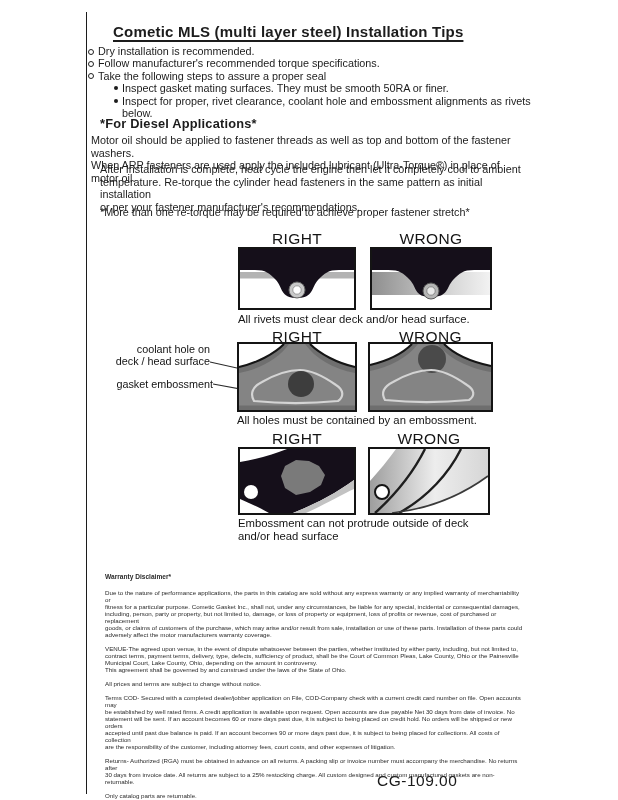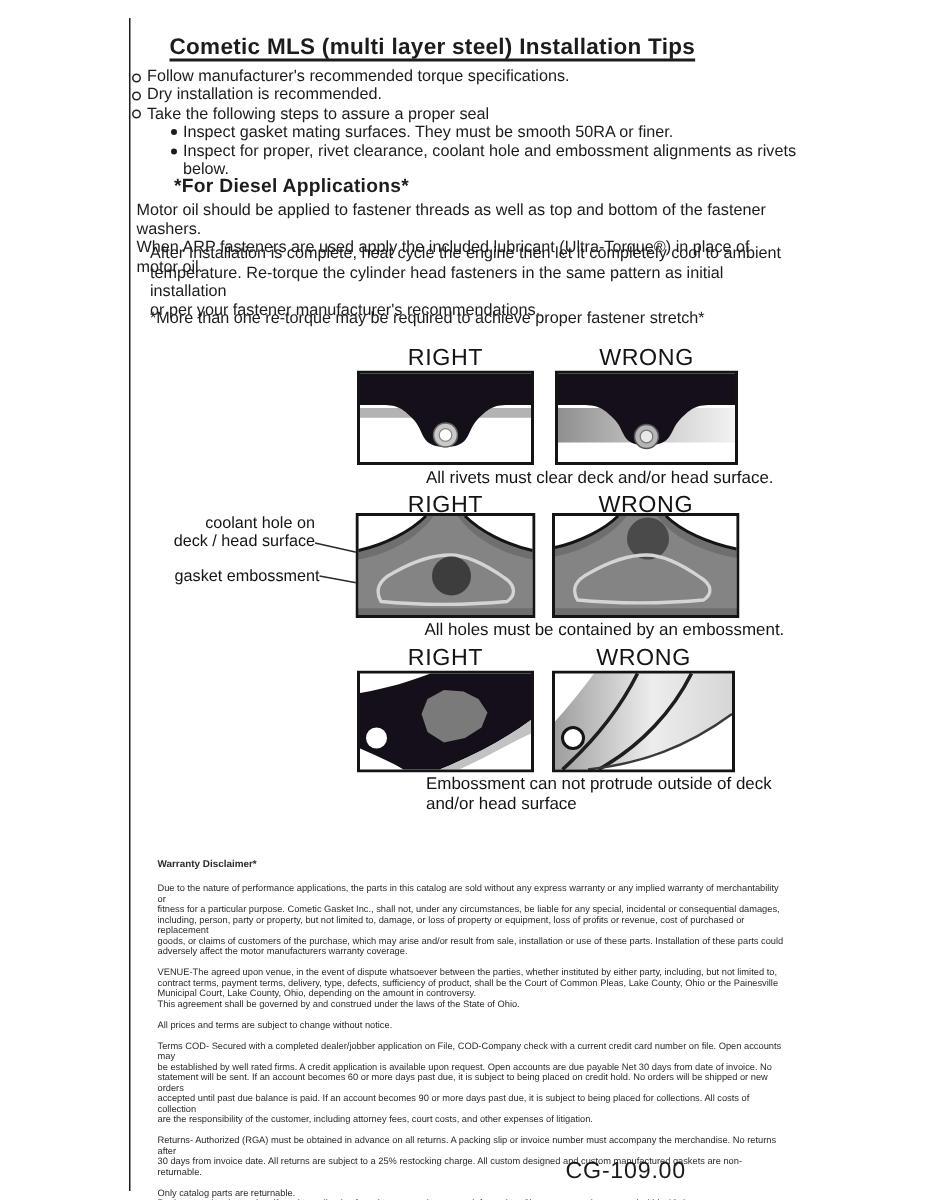--- a/index.html
+++ b/index.html
@@ -9,48 +9,48 @@
   .title{font-size:15px;font-weight:bold;text-decoration:underline;
          text-decoration-thickness:1.5px;text-underline-offset:3px;letter-spacing:.2px;}
   .body-txt{font-size:10.8px;line-height:12.5px;}
   .pre{white-space:pre-line;}
   .bullets{font-size:10.8px;line-height:12.4px;}
   .b-row{display:flex;align-items:flex-start;}
   .b-ring{width:4px;height:4px;border:1px solid #222;border-radius:50%;
           margin:3.5px 4px 0 0;flex:0 0 auto;}
   .b-dot{width:4px;height:4px;background:#1c1c1c;border-radius:50%;
          margin:4px 4px 0 26px;flex:0 0 auto;}
-  .h2{font-size:12.8px;font-weight:bold;letter-spacing:.2px;margin-left:16px;}
+  .h2{font-size:12.8px;font-weight:bold;letter-spacing:.2px;}
   .rw{font-size:15.5px;letter-spacing:.4px;text-align:center;color:#141414;}
-  .cap{font-size:11.3px;line-height:13px;color:#141414;margin-left:46px;}
+  .cap{font-size:11.3px;line-height:13px;color:#141414;}
   .lbl{font-size:10.8px;line-height:11.5px;text-align:right;color:#141414;}
   .warr{width:418px;font-size:6.2px;line-height:7px;color:#2b2b2b;}
   .warr p{margin:0 0 7px 0;}
   .warr .wh{font-weight:bold;font-size:6.6px;margin:0 0 9px 0;}
   .code{font-size:15.5px;letter-spacing:.5px;color:#1a1a1a;margin-top:16px;}
   .fold{width:1.2px;background:#1c1c1c;}
   svg{display:block;}
 </style>
 </head>
 <body>
 
 <div id="page">
 
   <div class="abs fold" style="left:86px;top:12px;height:782px;"></div>
 
   <div class="abs title" style="left:113px;top:23px;">Cometic MLS (multi layer steel) Installation Tips</div>
 
   <div class="abs bullets" style="left:88px;top:45px;width:470px;">
     <div class="b-row">
         <span class="b-ring"></span>
+        <span>Dry installation is recommended.</span>
+      </div>
+    <div class="b-row">
+        <span class="b-ring"></span>
         <span>Follow manufacturer's recommended torque specifications.</span>
-      </div>
-    <div class="b-row">
-        <span class="b-ring"></span>
-        <span>Dry installation is recommended.</span>
       </div>
     <div class="b-row">
         <span class="b-ring"></span>
         <span>Take the following steps to assure a proper seal</span>
       </div>
     <div class="b-row">
         <span class="b-dot"></span>
         <span>Inspect gasket mating surfaces.  They must be smooth 50RA or finer.</span>
       </div>
     <div class="b-row">

